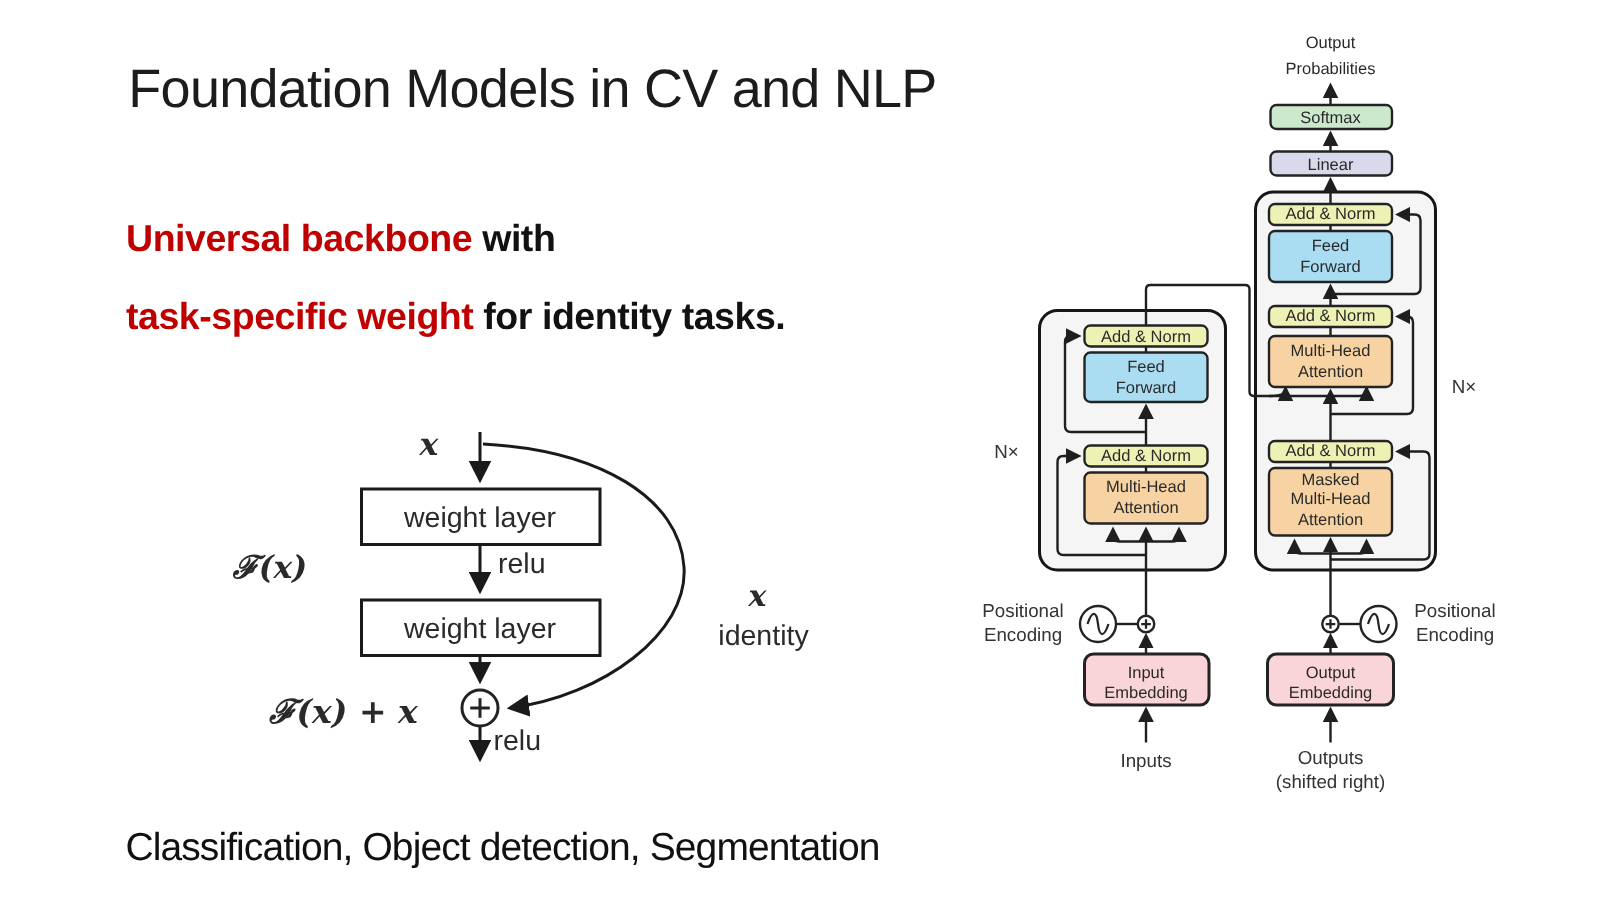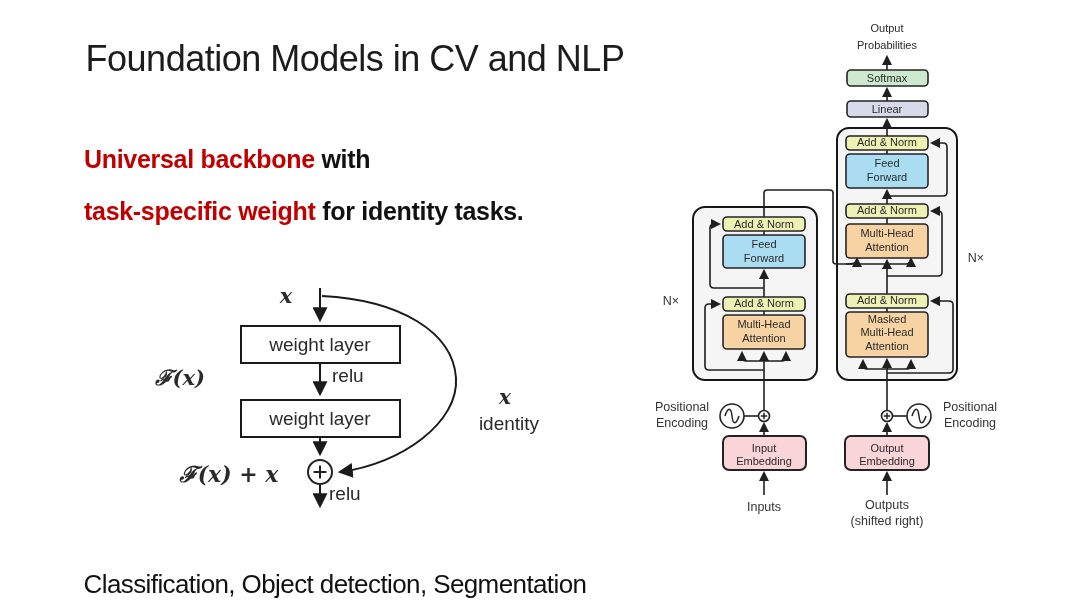--- a/index.html
+++ b/index.html
@@ -12,21 +12,21 @@
     text-align: center; font-size: 36px; font-weight: 400; letter-spacing: -0.5px; color: #1c1c1c;
   }
   .subtitle {
     position: absolute; left: 44px; top: 133px; width: 640px;
     font-size: 25px; font-weight: 700; line-height: 52px; letter-spacing: -0.3px; color: #111; margin-left: 40px;
   }
   .subtitle .red { color: #c00000; }
 
   .caption {
     position: absolute; top: 549px; font-size: 26px; font-weight: 400;
-    color: #111; text-align: center; letter-spacing: -0.6px; margin-top: 20px;
+    color: #111; text-align: center; letter-spacing: -0.6px;
   }
   #caption-left  { left: 28px;  width: 614px; }
   #caption-right { left: 650px; width: 370px; }
 
   svg { position: absolute; }
   #resnet-svg      { left: 150px; top: 270px; }
   #transformer-svg { left: 620px; top: 0px; }
 
   svg text { fill: #2a2a2a; }
   .rn-line   { stroke: #1a1a1a; stroke-width: 2;   fill: none; }

